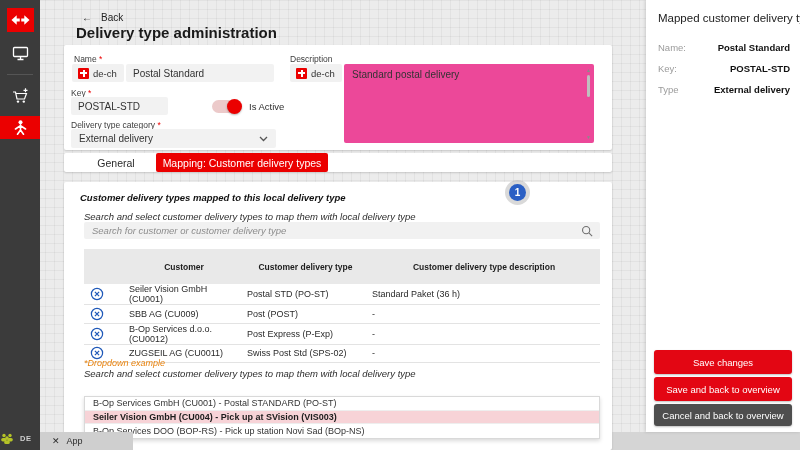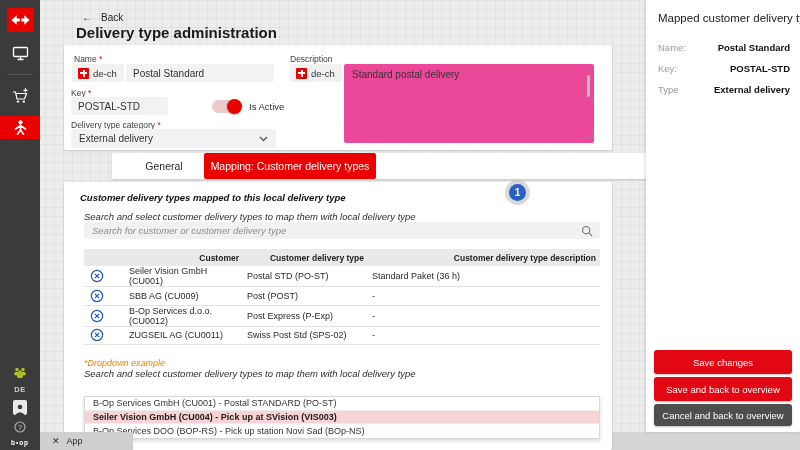--- a/index.html
+++ b/index.html
@@ -14,21 +14,21 @@
     position:relative;
     color:#222;
   }
 
   
   .rail { position:absolute; left:0; top:0; width:40px; height:450px; background:#3b3b3b; z-index:20; display:flex; flex-direction:column; align-items:center; }
   .rail-logo { width:27px; height:24px; background:#eb0000; margin-top:8px; display:flex; align-items:center; justify-content:center; cursor:pointer; }
   .rail-item { width:40px; height:26px; display:flex; align-items:center; justify-content:center; cursor:pointer; margin-top:8px; }
   .rail-divider { width:26px; height:1px; background:#555; margin-top:8px; }
   .rail-active { width:40px; height:23px; background:#eb0000; display:flex; align-items:center; justify-content:center; margin-top:7px; cursor:pointer; }
-  .rail-bottom { position:absolute; bottom:4px; left:0; width:40px; display:flex; flex-direction:column; align-items:center; gap:6px; }
+  .rail-bottom { position:absolute; bottom:4px; left:0; width:40px; display:flex; flex-direction:row; align-items:center; gap:6px; }
   .rail-lang { font-size:7.5px; font-weight:bold; color:#cfcfcf; letter-spacing:.5px; cursor:pointer; }
   .rail-avatar { width:14px; height:15px; background:#e8e8e8; border-radius:2px; display:flex; align-items:flex-end; justify-content:center; overflow:hidden; cursor:pointer; }
   .rail-brand { font-size:6.5px; font-weight:bold; color:#fff; letter-spacing:1px; }
 
   
   .card { position:absolute; background:#fff; border-radius:2px; box-shadow:0 1px 2px rgba(0,0,0,.16); }
 
   
   .back { position:absolute; left:82px; top:12px; font-size:10px; color:#222; cursor:pointer; display:flex; gap:9px; align-items:center; z-index:5;}
   .page-title { position:absolute; left:76px; top:24px; font-size:15px; font-weight:bold; color:#1a1a1a; z-index:5; }
@@ -55,21 +55,21 @@
 
   
   .map-head { position:absolute; left:16px; top:10px; font-size:9.5px; font-weight:bold; font-style:italic; color:#111; }
   .hint { position:absolute; font-size:9.5px; font-style:italic; color:#2e2e2e; }
   .search { position:absolute; height:17px; background:#f1f1f1; border-radius:2px; display:flex; align-items:center; }
   .search input { flex:1; height:100%; background:transparent; border:none; outline:none; font-family:inherit; font-size:9.5px; font-style:italic; color:#555; padding:0 8px; }
   .search input::placeholder { color:#8d8d8d; }
   .search .mag { margin-right:7px; flex:0 0 auto; }
 
   table.map { position:absolute; left:20px; top:67px; width:516px; border-collapse:collapse; table-layout:fixed; }
-  table.map th { background:#e9e9e9; font-size:8.5px; font-weight:bold; color:#1d1d1d; text-align:right; height:17px; padding:0 4px; }
+  table.map th { background:#e9e9e9; font-size:8.5px; font-weight:bold; color:#1d1d1d; text-align:center; height:35px; padding:0 4px; }
   table.map td { font-size:9px; color:#2a2a2a; height:18.5px; border-bottom:1px solid #e3e3e3; padding:0 4px; }
   .rm { display:inline-flex; margin-left:2px; cursor:pointer; vertical-align:middle; }
 
   .orange { position:absolute; font-size:9px; font-style:italic; color:#e8820c; }
   .dd { position:absolute; left:20px; top:214px; width:516px; background:#fff; border:1px solid #d9d9d9; box-shadow:0 2px 4px rgba(0,0,0,.15); z-index:30; }
   .opt { height:13.6px; display:flex; align-items:center; padding:0 8px; font-size:9px; color:#333; border-bottom:1px solid #eee; cursor:pointer; white-space:nowrap; overflow:hidden; }
   .opt:last-child { border-bottom:none; }
   .opt.hl { background:#f7d3d7; font-weight:bold; color:#1c1c1c; }
 
   
@@ -209,21 +209,21 @@
     <span>de-ch</span>
   </div>
   <textarea class="ta" style="left: 280px; top: 19px; width: 250px; height: 79px;">Standard postal delivery</textarea>
   <div class="ta-scroll" style="left:521px; top:22px; height:73px;">
     <span>▲</span>
     <div class="ta-thumb" style="position:absolute; top:8px;"></div>
     <span>▼</span>
   </div>
 </div>
 
-<div class="card" style="left:64px; top:153px; width:548px; height:26px;margin-left:48px;">
+<div class="card" style="left:64px; top:153px; width:548px; height:19px;">
   <div class="tab-general">General</div>
   <div class="tab-mapping">Mapping: Customer delivery types</div>
 </div>
 
 <div class="badge-ring">
   <div class="badge">1</div>
 </div>
 
 <div class="card" style="left:64px; top:182px; width:548px; height:268px; z-index:2;">
   <div class="map-head">Customer delivery types mapped to this local delivery type</div>

